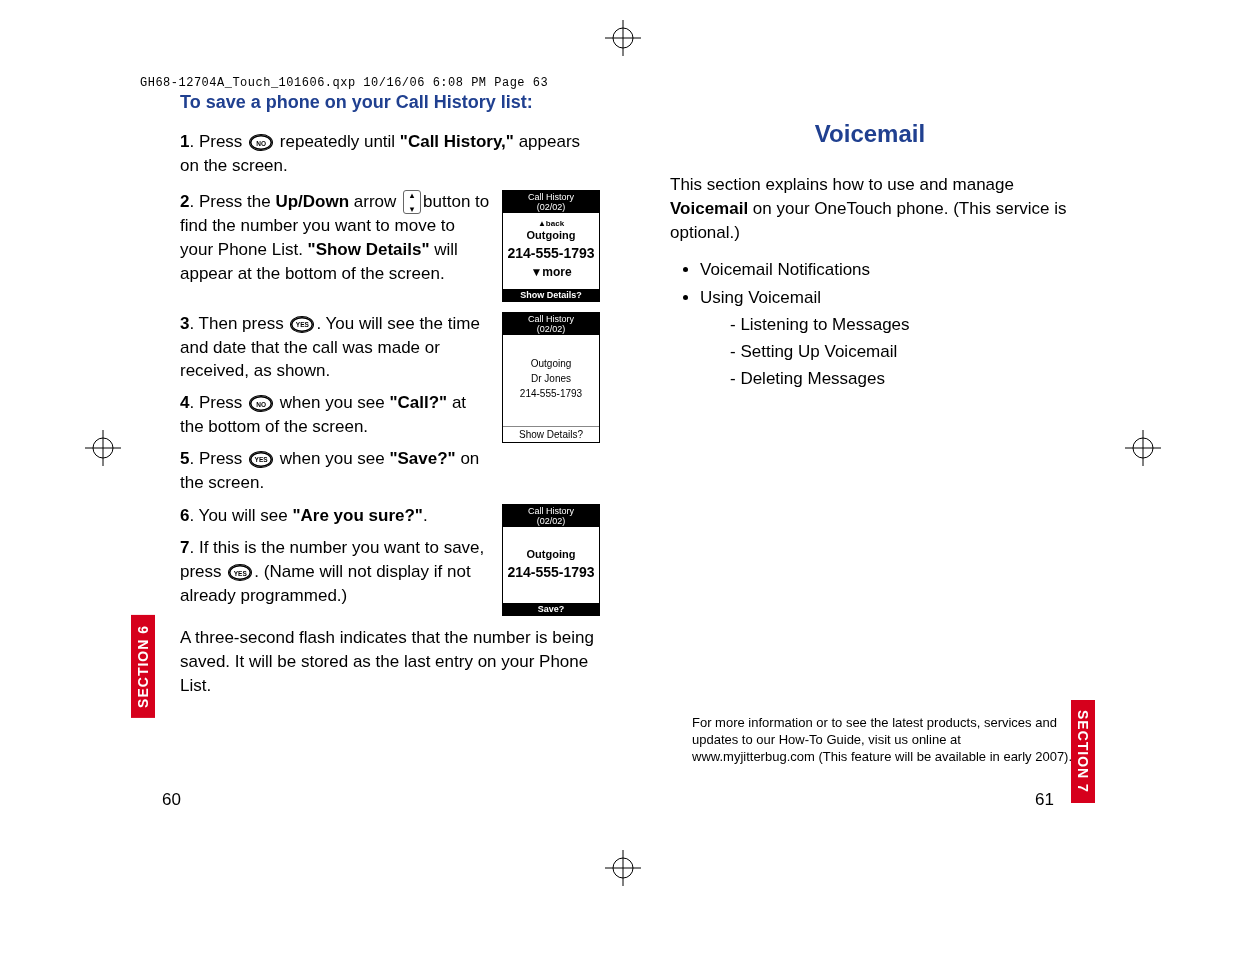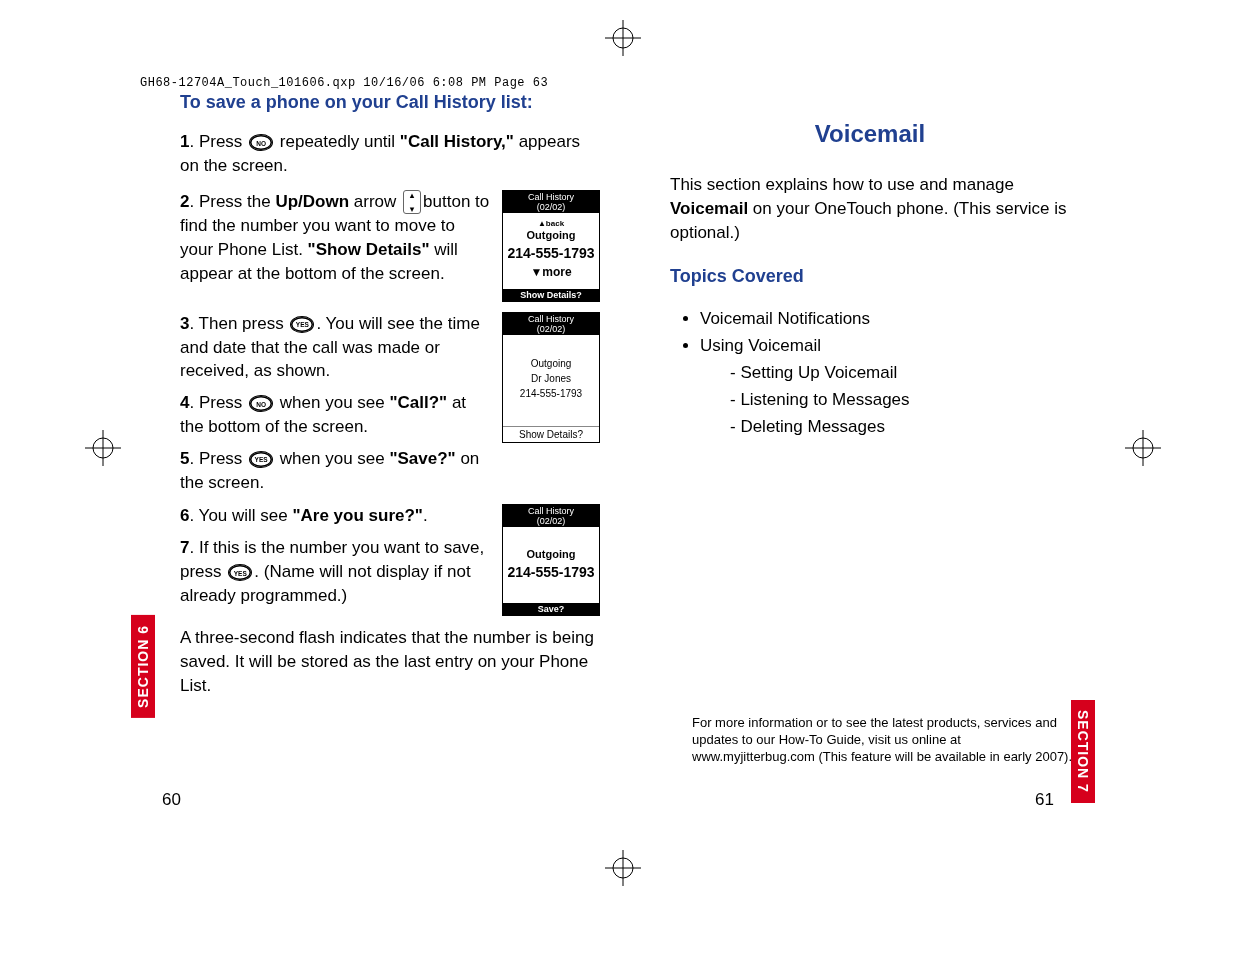--- a/index.html
+++ b/index.html
@@ -278,26 +278,25 @@
   </div>
 
   <p class="body-text" style="margin-top:8px;">A three-second flash indicates that the number is being saved. It will be stored as the last entry on your Phone List.</p>
 </div>
 
 <div class="page right-page">
   <h1 class="chapter-title">Voicemail</h1>
   <p class="body-text">
     <span>This section explains how to use and manage </span><b>Voicemail</b><span> on your OneTouch phone. (This service is optional.)</span>
   </p>
-  <h2 class="sub-heading" style="font-size:18px; margin-top:20px;">Topics Covered</h2>
   <ul class="topics">
     <li>Voicemail Notifications</li>
     <li>Using Voicemail</li>
+    <li class="sub">Listening to Messages</li>
     <li class="sub">Setting Up Voicemail</li>
-    <li class="sub">Listening to Messages</li>
     <li class="sub">Deleting Messages</li>
   </ul>
 </div>
 
 <div class="footnote" style="position:absolute; left:692px; top:715px; width:385px;">For more information or to see the latest products, services and updates to our How-To Guide, visit us online at www.myjitterbug.com (This feature will be available in early 2007).</div>
 
 <div class="section-tab left">SECTION 6</div>
 <div class="section-tab right">SECTION 7</div>
 
 <div class="page-num left">60</div>

